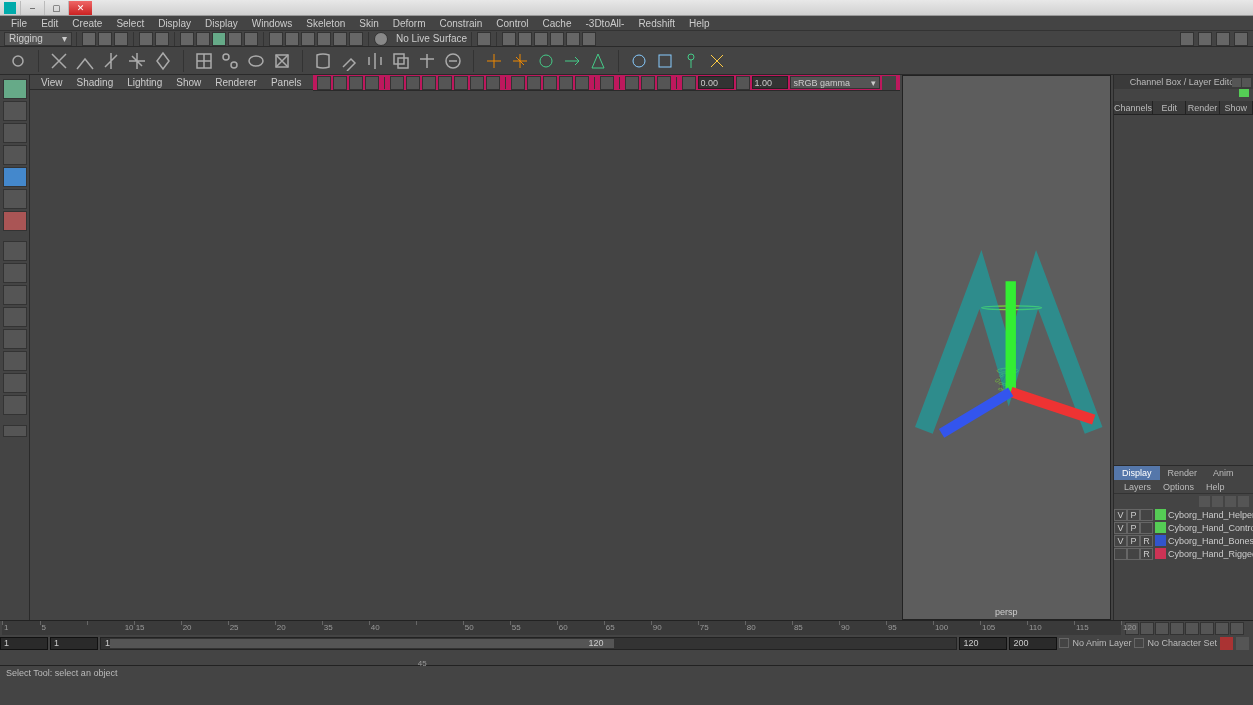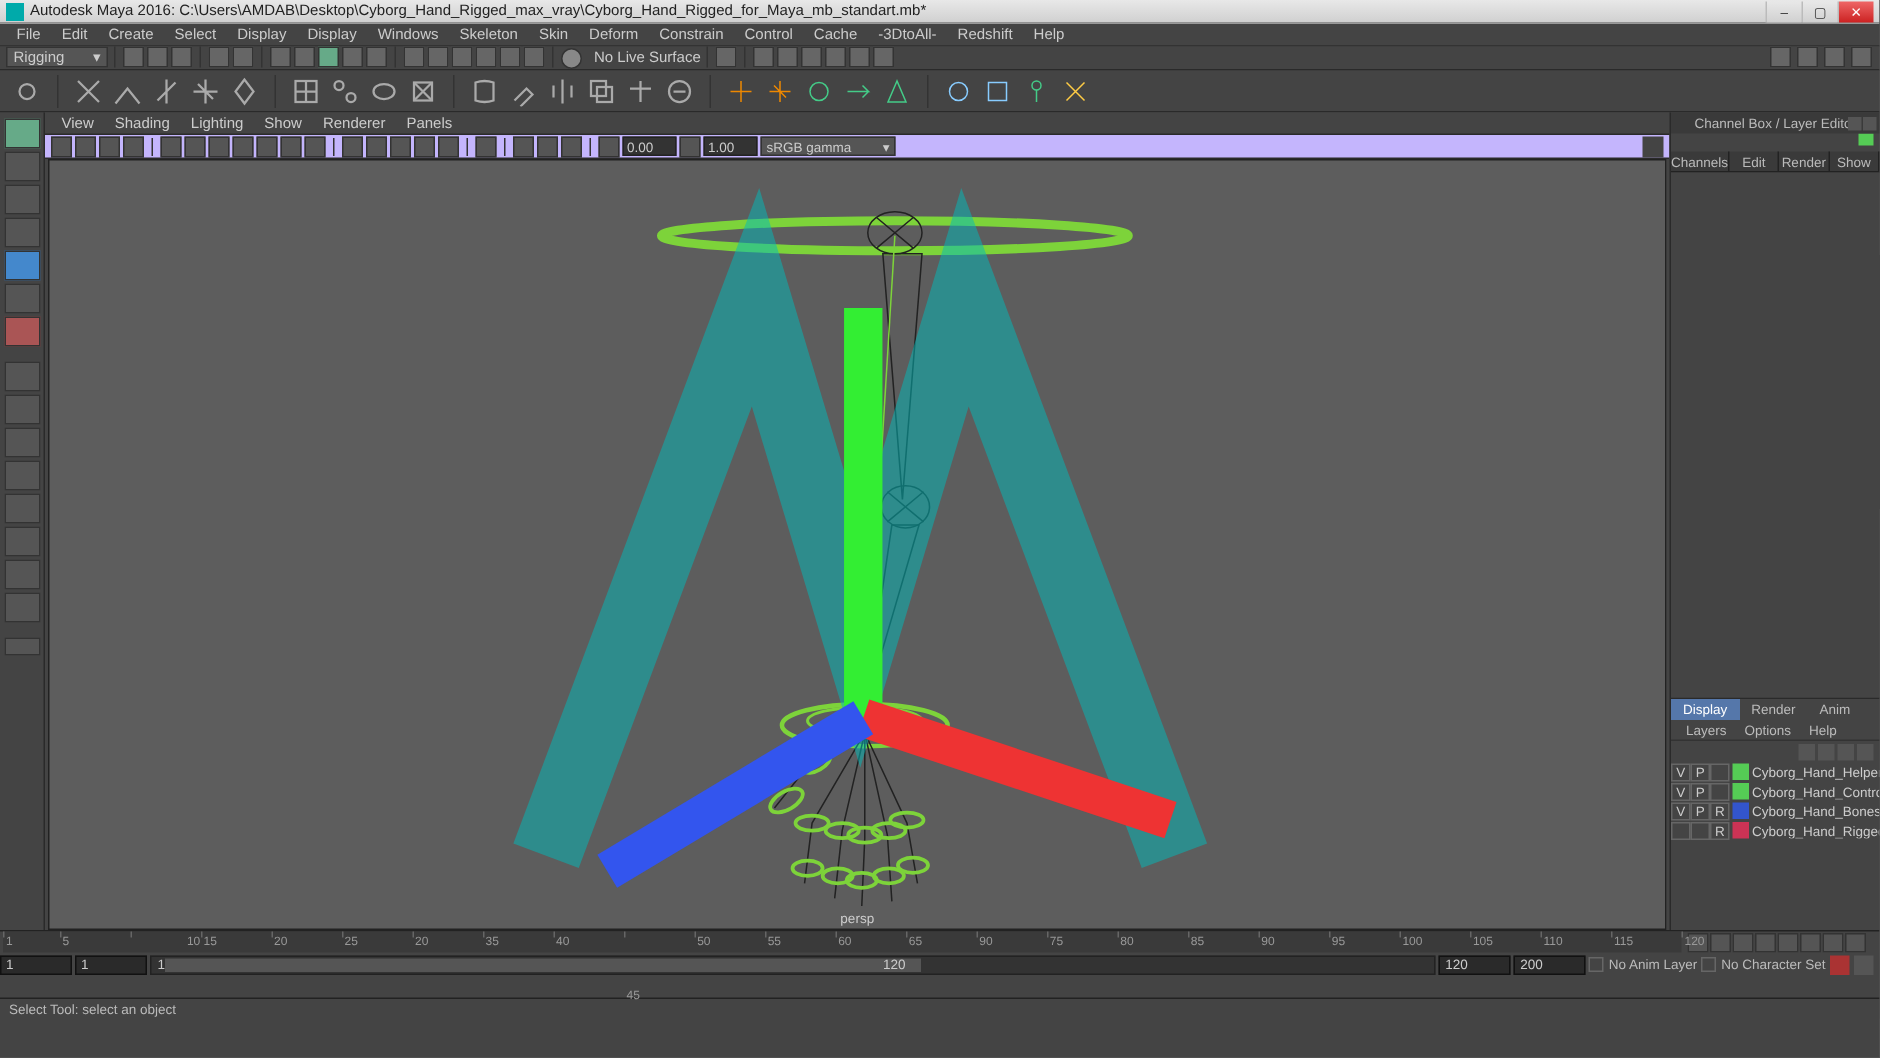--- a/index.html
+++ b/index.html
@@ -11,46 +11,46 @@
 .title-bar .title-text { color: #222; font-size: 10px; flex: 1; }
 .win-btns { display: flex; gap: 0; }
 .win-btn { width: 24px; height: 14px; background: linear-gradient(#e8e8e8,#d0d0d0); border-left: 1px solid #bbb; display: flex; align-items: center; justify-content: center; color: #333; font-size: 9px; }
 .win-btn.close { background: linear-gradient(#e66,#c22); color: #fff; }
 
 
 .menu-bar { height: 15px; background: #444; border-bottom: 1px solid #333; display: flex; align-items: center; padding: 0 4px; gap: 0; }
 .menu-bar span { color: #ccc; font-size: 10px; padding: 0 7px; }
 
 
-.shelf-bar { height: 16px; background: #444; border-bottom: 1px solid #2a2a2a; display: flex; }
+.shelf-bar { height: 16px; background: #444; border-bottom: 1px solid #2a2a2a; display: flex; align-items: center; }
 .workspace-dd { width: 68px; height: 14px; background: #555; border: 1px solid #333; display: flex; align-items: center; padding: 0 4px; color: #ccc; font-size: 10px; margin-left: 4px; }
 .shelf-divider { width: 1px; height: 14px; background: #333; margin: 0 4px; }
 .shelf-icon { width: 14px; height: 14px; background: #666; margin: 0 1px; border: 1px solid #333; }
 .shelf-text { color: #ccc; font-size: 10px; margin-left: 4px; }
 .nolive { display: flex; align-items: center; gap: 3px; }
 .shelf-right { margin-left: auto; display: flex; gap: 2px; margin-right: 4px; }
 
 
 .tool-row2 { height: 28px; background: #444; border-bottom: 1px solid #2a2a2a; display: flex; align-items: center; padding: 0 8px; gap: 6px; }
 .tool-ico2 { width: 20px; height: 20px; display: flex; align-items: center; justify-content: center; }
 .tool-sep { width: 1px; height: 22px; background: #333; margin: 0 4px; }
 .tool-svg { stroke: #aaa; fill: none; stroke-width: 1.5; }
 
 
 .main { display: flex; height: 545px; }
 .left-toolbox { width: 30px; background: #444; border-right: 1px solid #2a2a2a; display: flex; flex-direction: column; align-items: center; padding-top: 4px; gap: 2px; }
 .lt-btn { width: 24px; height: 20px; background: #555; border: 1px solid #333; }
 .lt-sep { height: 6px; }
 
 
-.viewport-container { flex: 1; display: flex; flex-direction: column; background: #444; }
+.viewport-container { flex: 1; display: flex; background: #444; }
 .panel-menu { height: 15px; background: #444; border-bottom: 1px solid #2a2a2a; display: flex; align-items: center; padding: 0 4px; gap: 0; }
 .panel-menu span { color: #ccc; font-size: 10px; padding: 0 7px; }
 
-.panel-toolbar { height: 16px; background: #c4b5fd; border-bottom: 1px solid #2a2a2a; display: flex; align-items: center; padding: 0 4px; gap: 2px; }
+.panel-toolbar { height: 16px; background: #be185d; border-bottom: 1px solid #2a2a2a; display: flex; align-items: center; padding: 0 4px; gap: 2px; }
 .pt-icon { width: 14px; height: 14px; background: #555; border: 1px solid #333; }
 .pt-divider { width: 1px; height: 12px; background: #333; margin: 0 3px; }
 .pt-input { width: 36px; height: 13px; background: #333; border: 1px solid #222; color: #ccc; font-size: 9px; padding: 0 2px; }
 .pt-dropdown { width: 90px; height: 13px; background: #555; border: 1px solid #333; font-size: 9px; color: #ccc; padding: 0 3px; display: flex; align-items: center; justify-content: space-between; }
 .pt-end { width: 14px; height: 14px; background: #444; margin-left: auto; }
 
 .viewport { flex: 1; background: #5d5d5d; position: relative; overflow: hidden; border: 1px solid #222; margin: 0 2px; }
 .viewport svg { width: 100%; height: 100%; }
 .axis-gizmo { position: absolute; bottom: 4px; left: 4px; width: 30px; height: 30px; }
 .maya-logo { position: absolute; bottom: 2px; left: 2px; width: 22px; height: 22px; opacity: 0.5; }
@@ -104,21 +104,20 @@
 
 
 .help-line { height: 14px; background: #444; display: flex; align-items: center; padding: 0 6px; font-size: 9px; color: #bbb; border-top: 1px solid #222; }
 .help-line .hl-right { margin-left: auto; display: flex; gap: 2px; }
 </style>
 </head>
 <body>
 
 <div class="title-bar">
   <div class="appicon"></div>
-  <div class="title-text">Autodesk Maya 2016: C:\Users\AMDAB\Desktop\Cyborg_Hand_Rigged_max_vray\Cyborg_Hand_Rigged_for_Maya_mb_standart.mb*</div>
   <div class="win-btns">
     <div class="win-btn">–</div>
     <div class="win-btn">▢</div>
     <div class="win-btn close">✕</div>
   </div>
 </div>
 
 <div class="menu-bar" id="menu-bar">
     <span>File</span>
     <span>Edit</span>

